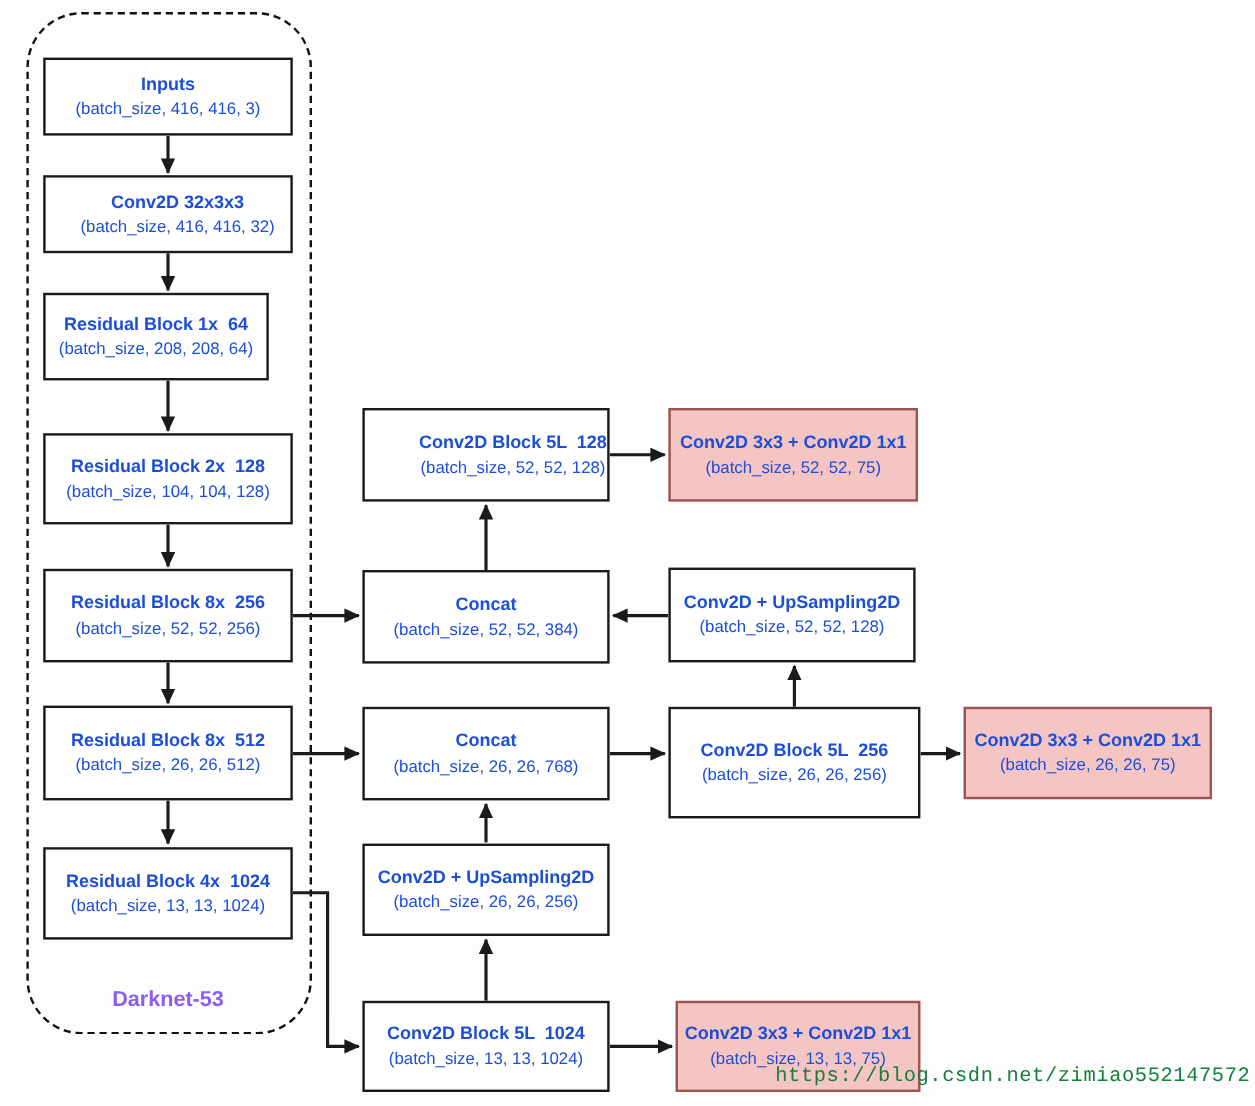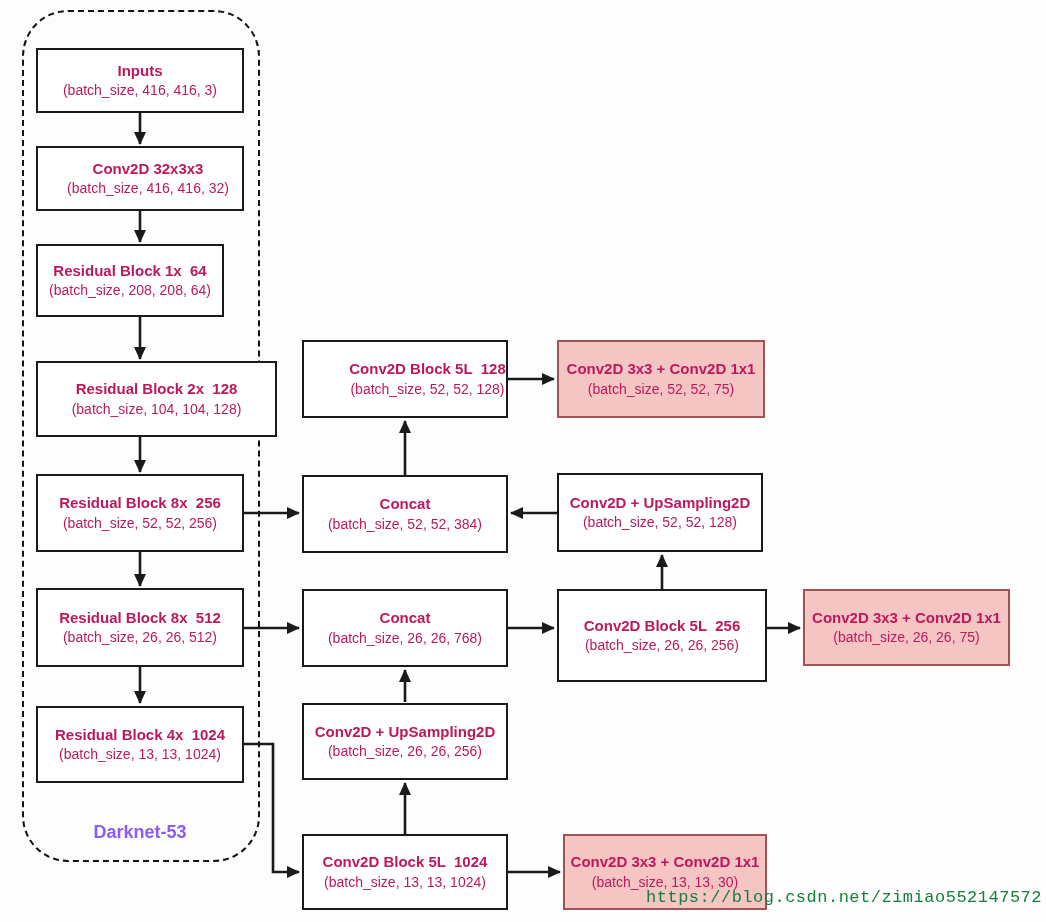--- a/index.html
+++ b/index.html
@@ -25,21 +25,21 @@
   .node {
     position: absolute;
     background: var(--node-fill, #ffffff);
     border: 2px solid var(--node-border, #1a1a1a);
     display: flex;
     flex-direction: column;
     align-items: center;
     justify-content: center;
     text-align: center;
     box-sizing: border-box;
-    color: #be185d;
+    color: #1d4ed8;
     line-height: 1.35;
   }
   .node .t {
     font-weight: bold;
     font-size: 15px;
     white-space: pre-wrap;
   }
   .node .s {
     font-size: 14px;
     white-space: pre-wrap;
@@ -118,21 +118,21 @@
     <div class="s">(batch_size, 416, 416, 3)</div>
   </div>
   <div class="node" style="left:36px; top:146px; width:208px; height:65px;padding-left:16px;">
     <div class="t">Conv2D 32x3x3</div>
     <div class="s">(batch_size, 416, 416, 32)</div>
   </div>
   <div class="node" style="left:36px; top:244px; width:188px; height:73px;align-items:center;">
     <div class="t">Residual Block 1x  64</div>
     <div class="s">(batch_size, 208, 208, 64)</div>
   </div>
-  <div class="node" style="left:36px; top:361px; width:241px; height:76px;">
+  <div class="node" style="left:36px; top:361px; width:208px; height:76px;">
     <div class="t">Residual Block 2x  128</div>
     <div class="s">(batch_size, 104, 104, 128)</div>
   </div>
   <div class="node" style="left:36px; top:474px; width:208px; height:78px;">
     <div class="t">Residual Block 8x  256</div>
     <div class="s">(batch_size, 52, 52, 256)</div>
   </div>
   <div class="node" style="left:36px; top:588px; width:208px; height:79px;">
     <div class="t">Residual Block 8x  512</div>
     <div class="s">(batch_size, 26, 26, 512)</div>
@@ -176,18 +176,18 @@
   <div class="node head" style="left:557px; top:340px; width:208px; height:78px;">
     <div class="t">Conv2D 3x3 + Conv2D 1x1</div>
     <div class="s">(batch_size, 52, 52, 75)</div>
   </div>
   <div class="node head" style="left:803px; top:589px; width:207px; height:77px;">
     <div class="t">Conv2D 3x3 + Conv2D 1x1</div>
     <div class="s">(batch_size, 26, 26, 75)</div>
   </div>
   <div class="node head" style="left:563px; top:834px; width:204px; height:76px;">
     <div class="t">Conv2D 3x3 + Conv2D 1x1</div>
-    <div class="s">(batch_size, 13, 13, 30)</div>
+    <div class="s">(batch_size, 13, 13, 75)</div>
   </div>
 
   <div class="watermark" style="color: #15803d; font-family: Liberation Mono, monospace;">https://blog.csdn.net/zimiao552147572</div>
 
 </div>
 
 </body></html>

